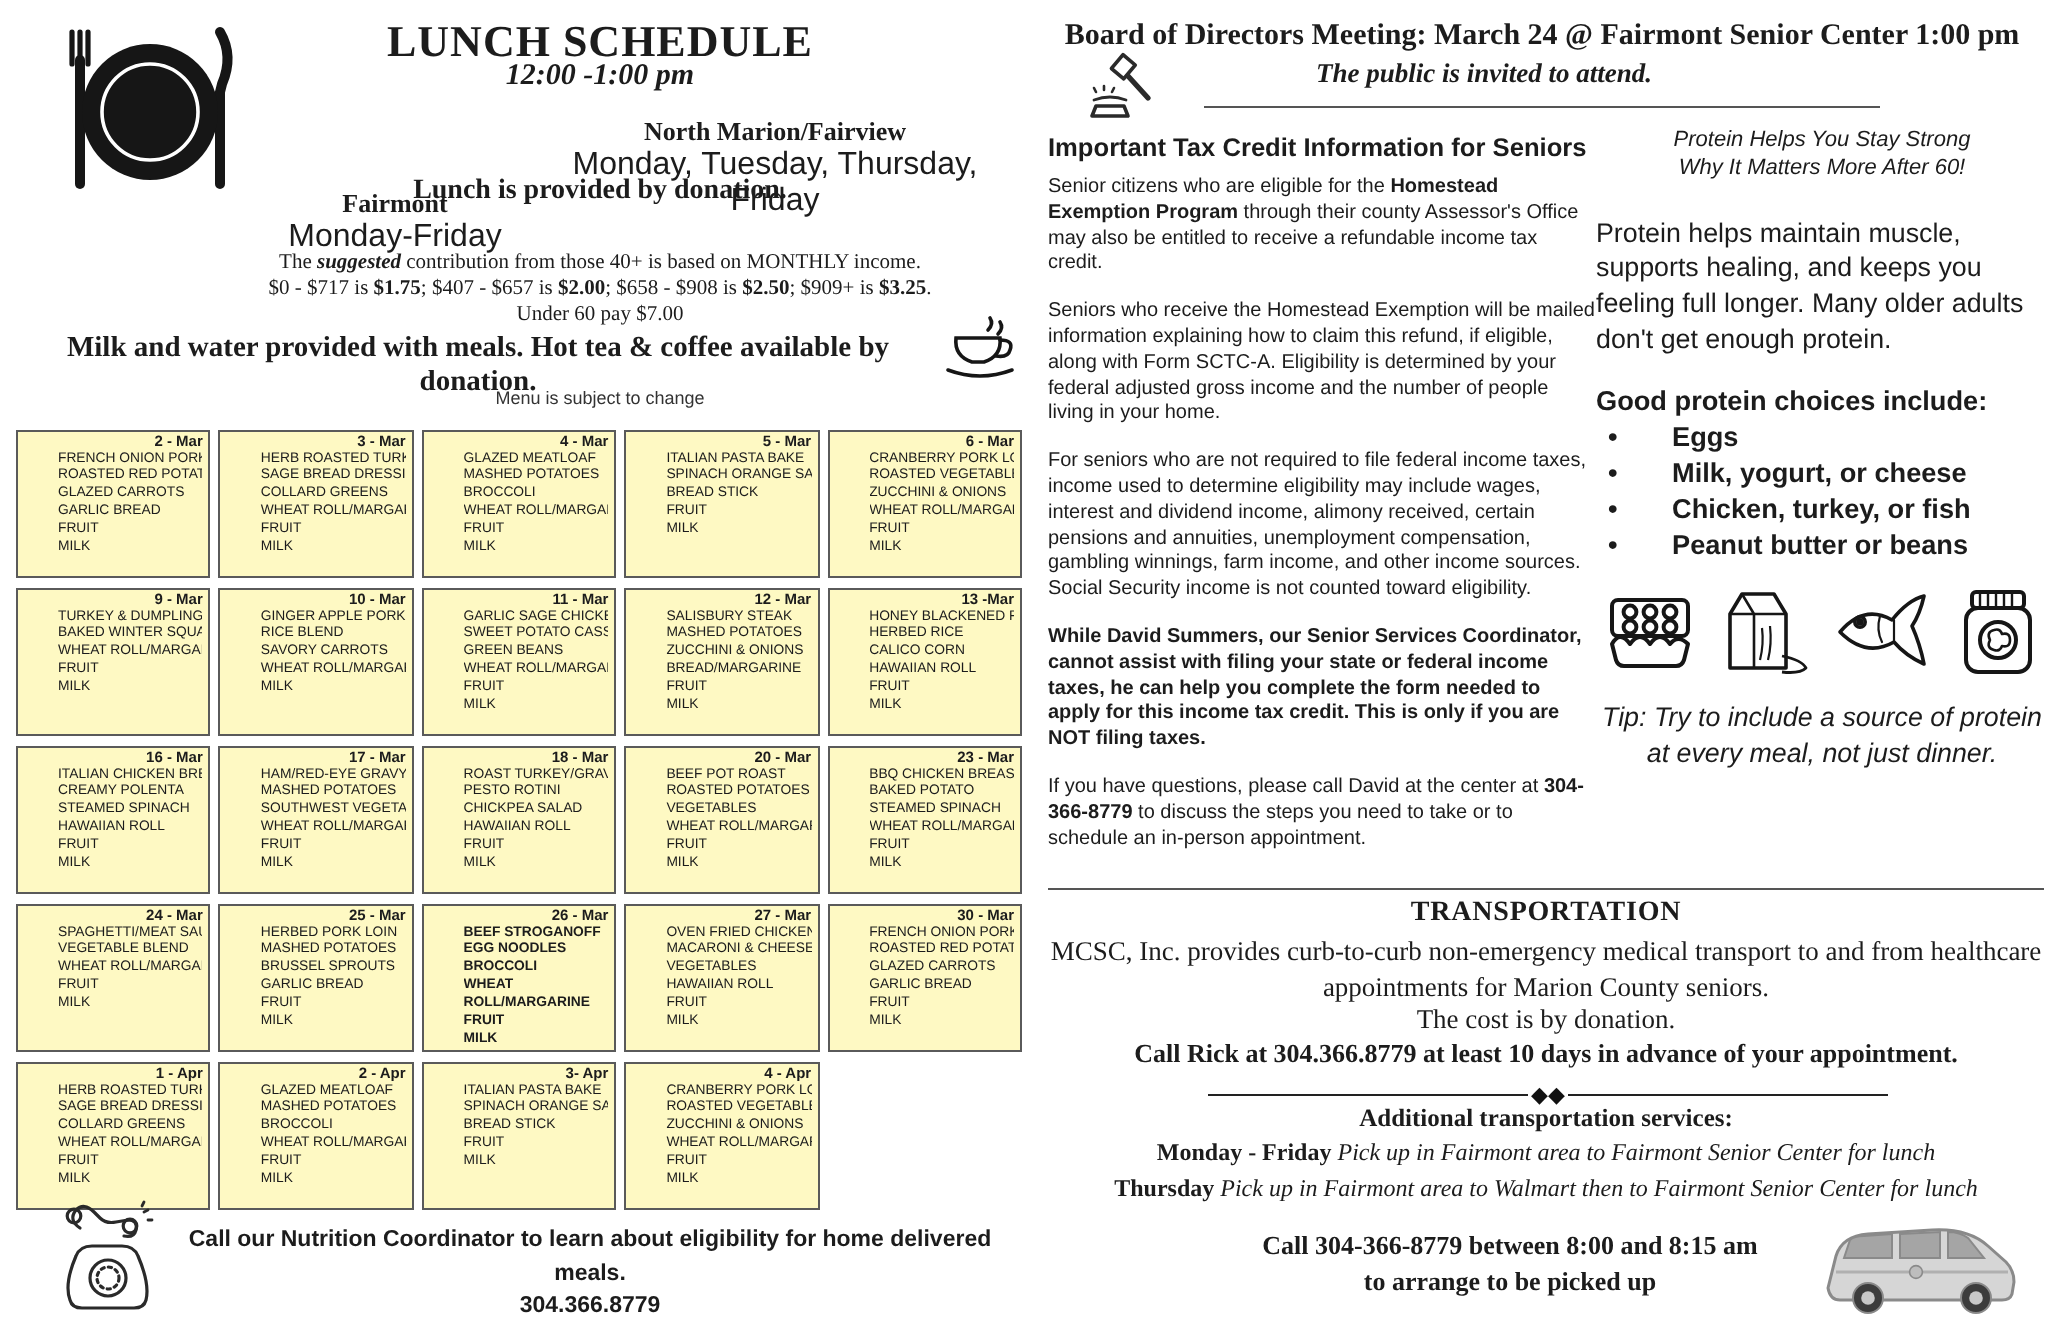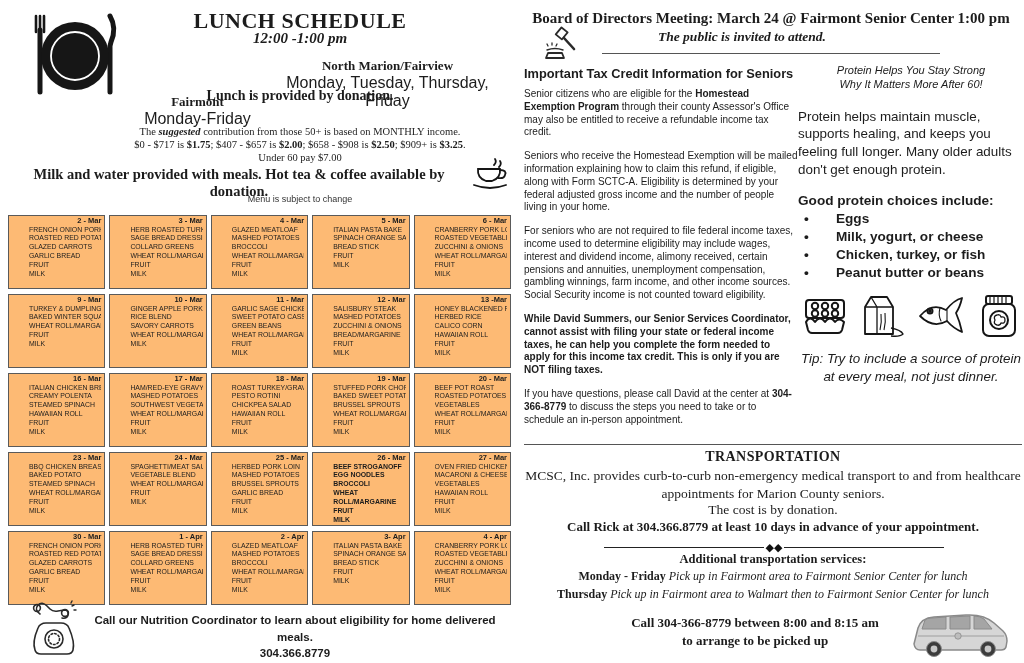--- a/index.html
+++ b/index.html
@@ -18,21 +18,21 @@
   .site2 { left:280px; top:58px; width:215px; }
   .site-name { font-size:13px; font-weight:bold; font-family:"Liberation Serif",serif; text-align:center; }
   .site-days { font-size:16px; font-family:Liberation Sans, sans-serif; text-align:center; }
   .donation { left:60px; top:88px; width:480px; font-size:14px; font-weight:bold; }
   .contrib  { left:40px; top:126px; width:520px; font-size:10.5px; line-height:1.22; }
   .milkline { left:8px; top:166px; width:462px; font-size:14.5px; font-weight:bold; line-height:1.15; }
   .menunote { left:120px; top:194px; width:360px; font-size:9px; color:#333; }
 
   .menu-grid { left:8px; top:215px; width:503px; display:grid;
                grid-template-columns:repeat(5,1fr); gap:5px 4px; position:absolute; }
-  .menu-cell { border:1px solid #5a5a5a; height:71px; padding:1px 3px 0 20px; overflow:hidden; background:#fdba74; }
+  .menu-cell { border:1px solid #5a5a5a; height:71px; padding:1px 3px 0 20px; overflow:hidden; background:#fef9c3; }
   .menu-date { text-align:right; font-weight:bold; font-size:7.5px; line-height:1.15; }
   .menu-item { font-size:6.9px; line-height:1.28; white-space:nowrap; overflow:hidden; }
   .bold-cell .menu-item { font-weight:bold; }
 
   .nutrition-footer { left:80px; top:612px; width:430px; font-size:11.5px; font-weight:bold; line-height:1.45; }
   .board-heading { left:522px; top:10px; width:498px; font-size:15px; font-weight:bold; }
   .board-sub { left:532px; top:29px; width:420px; font-size:13.5px; font-weight:bold; font-style:italic; }
   .hr1 { left:602px; top:53px; width:338px; height:1px; background:#555; }
   .tax-col { left:524px; top:66px; width:274px; }
   .tax-heading { font-size:12.8px; font-weight:bold; margin-bottom:7px; }
@@ -90,21 +90,21 @@
     <div class="site-days">Monday-Friday</div>
   </div>
   <div class="abs site2">
     <div class="site-name">North Marion/Fairview</div>
     <div class="site-days">Monday, Tuesday, Thursday, Friday</div>
   </div>
 
   <div class="abs ctr serif donation">Lunch is provided by donation.</div>
 
   <div class="abs ctr serif contrib">
-    <div><span>The </span><span class="b i">suggested</span><span> contribution from those 50+ is based on MONTHLY income.</span></div>
+    <div><span>The </span><span class="b i">suggested</span><span> contribution from those 40+ is based on MONTHLY income.</span></div>
     <div><span>$0 - $717 is </span><span class="b">$1.75</span><span>; $407 - $657 is </span><span class="b">$2.00</span><span>; $658 - $908 is </span><span class="b">$2.50</span><span>; $909+ is </span><span class="b">$3.25</span><span>.</span></div>
     <div>Under 60 pay $7.00</div>
   </div>
 
   <div class="abs ctr serif milkline">Milk and water provided with meals. Hot tea &amp; coffee available by donation.</div>
 
   <div class="abs" style="left:470px; top:155px;">
     <svg width="40" height="38" viewBox="0 0 40 38">
       <g stroke="#161616" fill="none" stroke-width="1.8" stroke-linecap="round">
         <path d="M24 4 q3 -3 1 -6 M29 6 q3 -3 1 -6" transform="translate(0,6)"></path>
@@ -222,29 +222,20 @@
         <div class="menu-item">WHEAT ROLL/MARGARINE</div>
         <div class="menu-item">FRUIT</div>
         <div class="menu-item">MILK</div>
       </div>
       <div class="menu-cell">
         <div class="menu-date">18 - Mar</div>
         <div class="menu-item">ROAST TURKEY/GRAVY</div>
         <div class="menu-item">PESTO ROTINI</div>
         <div class="menu-item">CHICKPEA SALAD</div>
         <div class="menu-item">HAWAIIAN ROLL</div>
-        <div class="menu-item">FRUIT</div>
-        <div class="menu-item">MILK</div>
-      </div>
-      <div class="menu-cell">
-        <div class="menu-date">19 - Mar</div>
-        <div class="menu-item">STUFFED PORK CHOP</div>
-        <div class="menu-item">BAKED SWEET POTATO</div>
-        <div class="menu-item">BRUSSEL SPROUTS</div>
-        <div class="menu-item">WHEAT ROLL/MARGARINE</div>
         <div class="menu-item">FRUIT</div>
         <div class="menu-item">MILK</div>
       </div>
       <div class="menu-cell">
         <div class="menu-date">20 - Mar</div>
         <div class="menu-item">BEEF POT ROAST</div>
         <div class="menu-item">ROASTED POTATOES</div>
         <div class="menu-item">VEGETABLES</div>
         <div class="menu-item">WHEAT ROLL/MARGARINE</div>
         <div class="menu-item">FRUIT</div>

